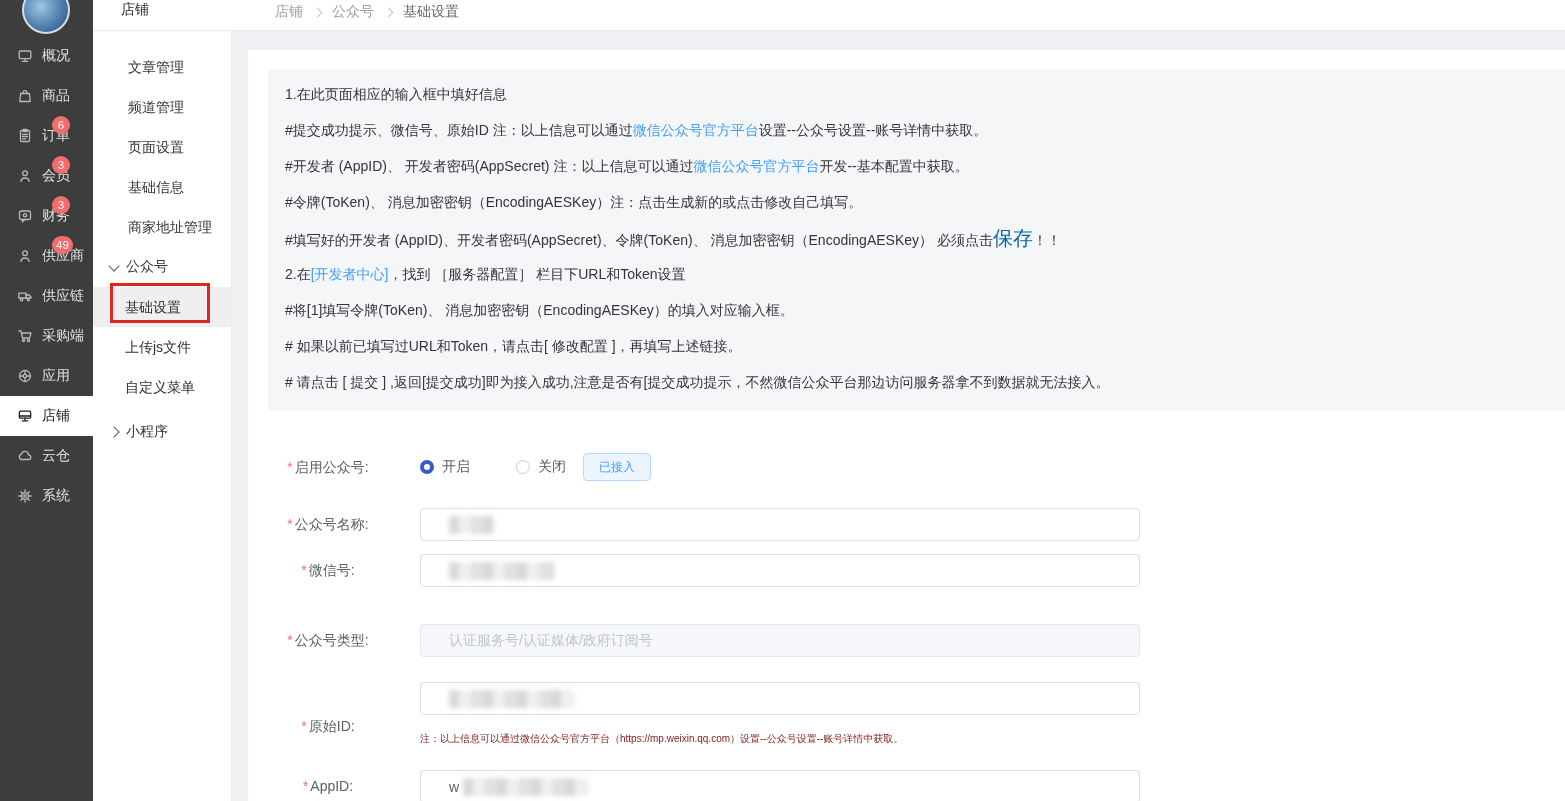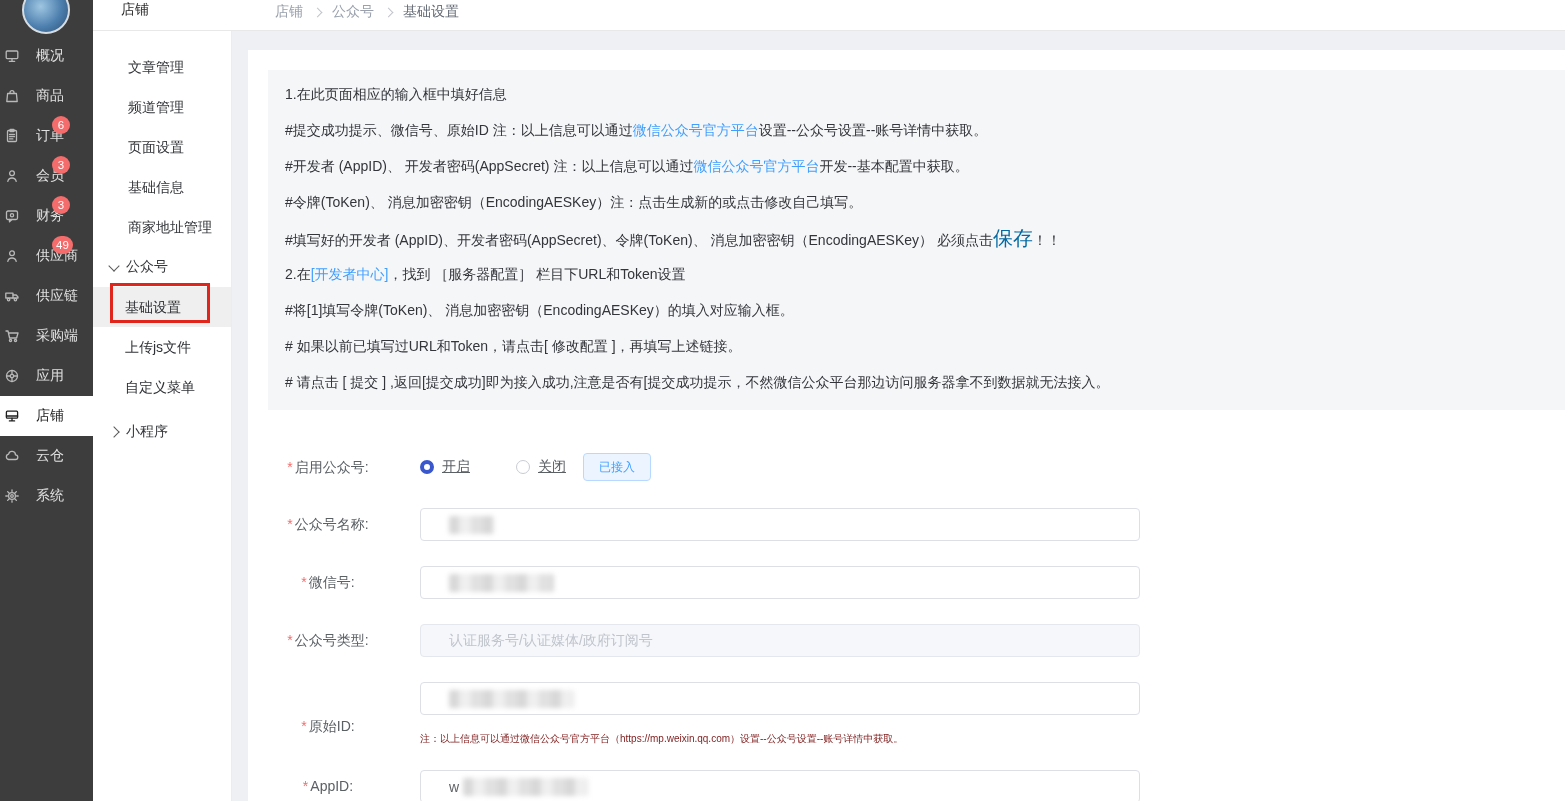--- a/index.html
+++ b/index.html
@@ -5,21 +5,21 @@
   html,body{margin:0;padding:0;}
   .layout{position:relative;width:1565px;height:801px;overflow:hidden;background:#fff;
     font-family:"Liberation Sans","DejaVu Sans",sans-serif;}
 
   
   .nav{position:absolute;left:0;top:0;width:93px;height:801px;background:#3d3d3d;}
   .avatar{position:absolute;top:-14px;left:22px;width:48px;height:48px;border-radius:50%;
     background:radial-gradient(circle at 38% 42%,#9fc6e2,#4d7fae 55%,#2c4e74);
     border:2px solid #d6dde2;box-sizing:border-box;cursor:pointer;}
   .nav-items{position:absolute;top:36px;left:0;width:93px;}
-  .nav-item{position:relative;height:40px;display:flex;align-items:center;padding-left:4px;gap:16px;
+  .nav-item{position:relative;height:40px;display:flex;align-items:center;padding-left:17px;gap:9px;
     color:#e0e0e0;font-size:14px;cursor:pointer;}
   .nav-item .icn{width:16px;height:16px;display:inline-flex;}
   .nav-item svg{stroke:#b9b9b9;fill:none;stroke-width:1.3;stroke-linecap:round;stroke-linejoin:round;}
   .nav-item.active{background:#ffffff;color:#1f1f1f;}
   .nav-item.active svg{stroke:#1f1f1f;}
   .badge{position:absolute;left:52px;top:0px;min-width:18px;height:18px;border-radius:9px;
     background:#f56c6c;color:#fff;font-size:11.5px;line-height:18px;text-align:center;
     padding:0 4px;box-sizing:border-box;}
 
   
@@ -63,21 +63,21 @@
     background:#fff;box-sizing:border-box;display:flex;align-items:center;padding-left:28px;
     font-size:14px;color:#606266;cursor:text;}
   .input.disabled{background:#f5f7fa;border-color:#e4e7ed;color:#c0c4cc;cursor:not-allowed;}
   .blur{filter:blur(2.6px);border-radius:2px;height:18px;
     background:repeating-linear-gradient(90deg,#d8d8d8 0 10px,#efefef 10px 22px,#e1e1e1 22px 34px);}
   .w45{width:45px}.w105{width:105px}.w125{width:125px}
   .radio-group{position:absolute;left:172px;top:0;display:flex;align-items:center;font-size:14px;color:#5b6065;}
   .radio{width:14px;height:14px;border-radius:50%;box-sizing:border-box;background:#fff;cursor:pointer;flex:0 0 auto;}
   .radio.on{border:4.5px solid #3a57cd;}
   .radio.off{border:1px solid #c9ccd4;}
-  .radio-lbl{margin:0 0 0 8px;cursor:pointer;text-decoration:underline;}
+  .radio-lbl{margin:0 0 0 8px;cursor:pointer;}
   .gap30{width:46px;}
   .btn-tag{position:absolute;left:335px;top:-4px;padding:7px 15px;background:#ecf5ff;border:1px solid #b8d9ff;
     color:#409eff;font-size:12px;border-radius:4px;line-height:1;cursor:pointer;}
   .note{position:absolute;left:172px;top:682px;font-size:10px;color:#7f1d1d;}
 </style>
 </head>
 <body>
 
 <div class="layout">
 
@@ -301,21 +301,21 @@
 
       <div class="frow" style="top:458px;height:33px;">
         <div class="form-label" style="line-height:33px;">
           <span class="star">*</span><span>公众号名称:</span>
         </div>
         <div class="input">
           <span class="blur w45"></span>
         </div>
       </div>
 
-      <div class="frow" style="top:516px;height:33px;">
+      <div class="frow" style="top:504px;height:33px;">
         <div class="form-label" style="line-height:33px;">
           <span class="star">*</span><span>微信号:</span>
         </div>
         <div class="input">
           <span class="blur w105"></span>
         </div>
       </div>
 
       <div class="frow" style="top:574px;height:33px;">
         <div class="form-label" style="line-height:33px;">

